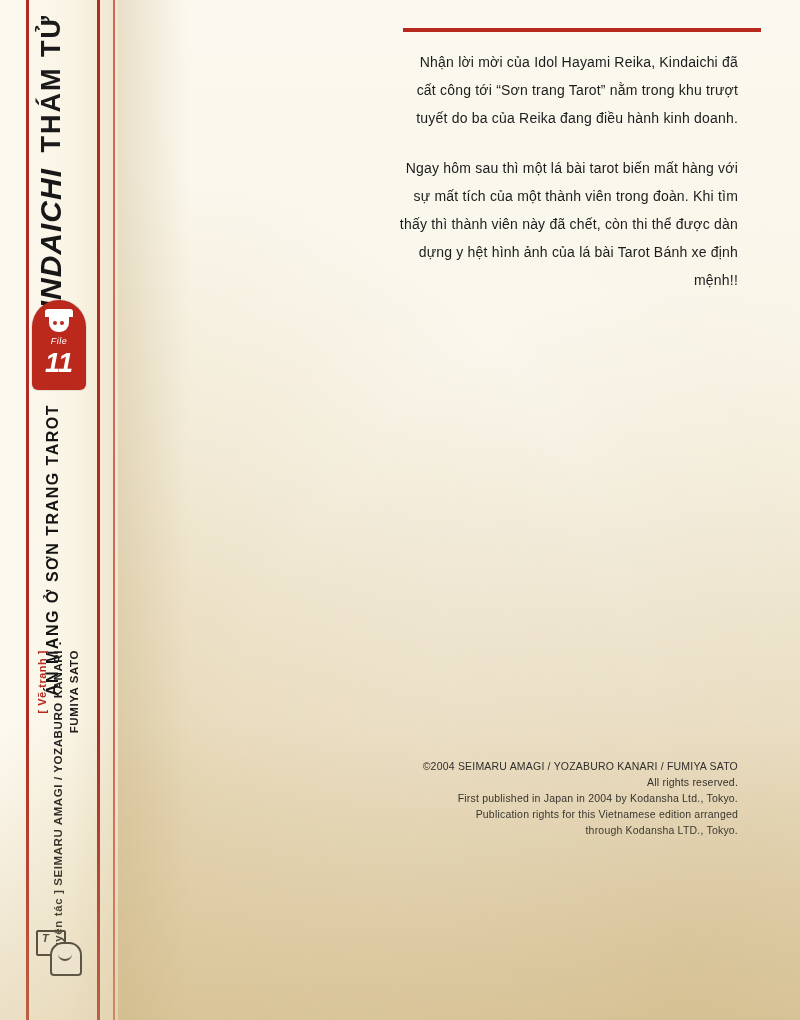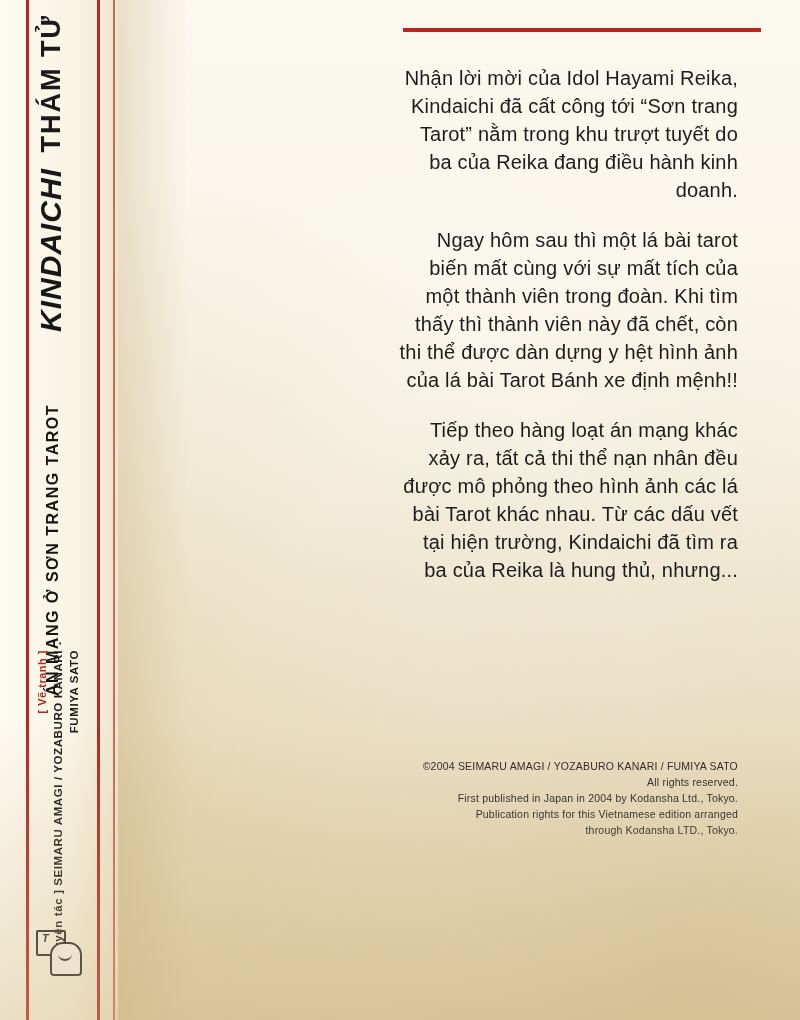--- a/index.html
+++ b/index.html
@@ -242,22 +242,22 @@
 
   .blurb {
     position: absolute;
     left: 398px;
     top: 48px;
     width: 340px;
     text-align: right;
     color: #1c1c1c;
   }
   .blurb p {
-    margin: 16px 0 22px 0;
-    font-size: 20px;
+    margin: 0 0 22px 0;
+    font-size: 14px;
     line-height: 28px;
     letter-spacing: .2px;
   }
 
   .copyright {
     position: absolute;
     left: 398px;
     top: 758px;
     width: 340px;
     text-align: right;
@@ -294,42 +294,51 @@
 <div id="page">
 
   <div class="spine">
     <div class="spine-rule r1"></div>
     <div class="spine-rule r2"></div>
     <div class="spine-rule r3"></div>
 
     <div class="title-main vert">THÁM TỬ</div>
     <div class="title-sub vert">KINDAICHI</div>
 
+    <div class="file-badge">
+      <div class="badge-face">
+        <div class="hat"></div>
+        <div class="head"></div>
+        <div class="eye l"></div>
+        <div class="eye r"></div>
+      </div>
+      <div class="badge-file-label">File</div>
+      <div class="badge-number">11</div>
+    </div>
 
     <div class="spine-vol-title vert">ÁN MẠNG Ở SƠN TRANG TAROT</div>
 
     <div class="spine-credit-bracket vert">[ Vẽ tranh ]</div>
     <div class="spine-credit-orig vert">[ Nguyên tác ] SEIMARU AMAGI / YOZABURO KANARI</div>
     <div class="spine-credit-art vert">FUMIYA SATO</div>
 
     <div class="publisher-logo">
       <div class="box"></div>
       <div class="txt">T</div>
       <div class="person"></div>
     </div>
   </div>
 
   <div class="gutter"></div>
 
   <div class="top-rule"></div>
 
   <div class="blurb">
     <p>Nhận lời mời của Idol Hayami Reika, Kindaichi đã cất công tới “Sơn trang Tarot” nằm trong khu trượt tuyết do ba của Reika đang điều hành kinh doanh.</p>
-    <p>Ngay hôm sau thì một lá bài tarot biến mất cùng với sự mất tích của một thành viên trong đoàn. Khi tìm thấy thì thành viên này đã chết, còn thi thể được dàn dựng y hệt hình ảnh của lá bài Tarot Bánh xe định mệnh!!</p>
-    <p>Tiếp theo hàng loạt án mạng khác xảy ra, tất cả thi thể nạn nhân đều được mô phỏng theo hình ảnh các lá bài Tarot khác nhau. Từ các dấu vết tại hiện trường, Kindaichi đã tìm ra ba của Reika là hung thủ, nhưng...</p>
+    <p>Ngay hôm sau thì một lá bài tarot biến mất hàng với sự mất tích của một thành viên trong đoàn. Khi tìm thấy thì thành viên này đã chết, còn thi thể được dàn dựng y hệt hình ảnh của lá bài Tarot Bánh xe định mệnh!!</p>
   </div>
 
   <div class="copyright">
     <div>©2004 SEIMARU AMAGI / YOZABURO KANARI / FUMIYA SATO</div>
     <div>All rights reserved.</div>
     <div>First published in Japan in 2004 by Kodansha Ltd., Tokyo.</div>
     <div>Publication rights for this Vietnamese edition arranged</div>
     <div>through Kodansha LTD., Tokyo.</div>
   </div>
 

